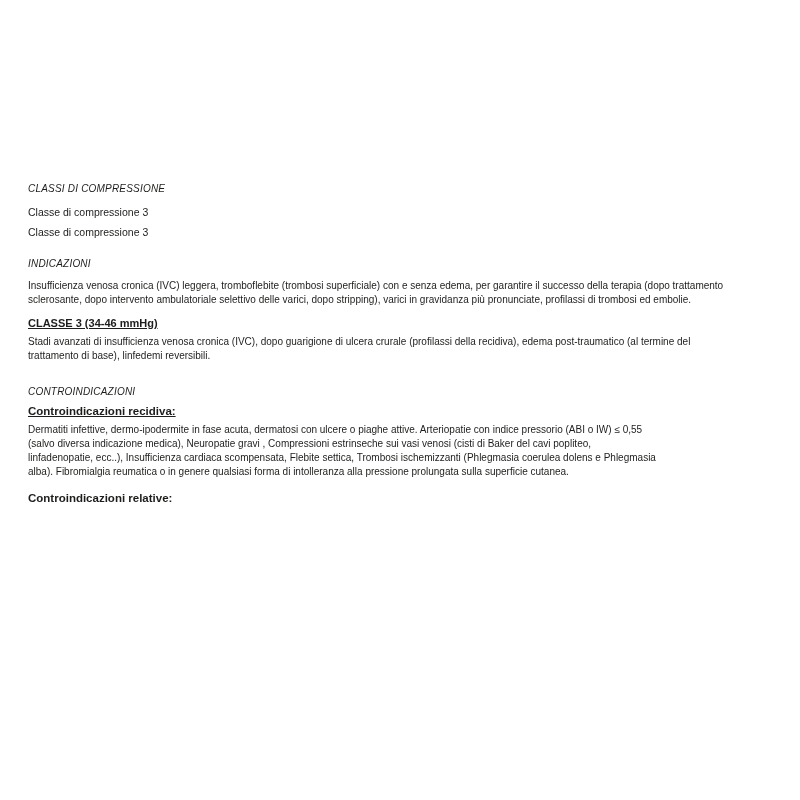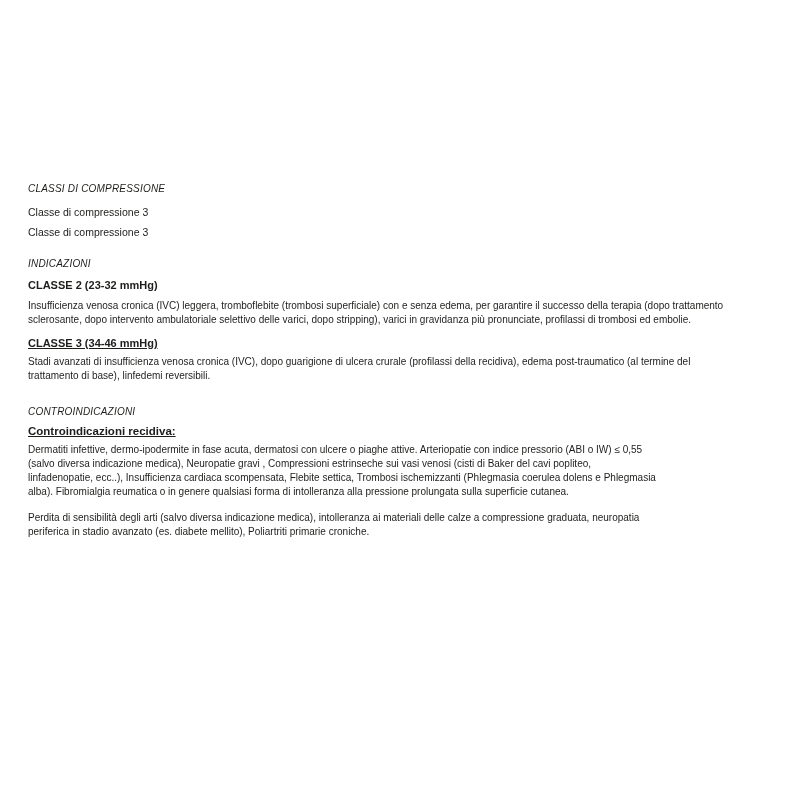--- a/index.html
+++ b/index.html
@@ -68,36 +68,34 @@
   <div class="section-label mb12">CLASSI DI COMPRESSIONE</div>
 
 
   <div class="body-line mb8">Classe di compressione 3</div>
 
 
   <div class="body-line mb28">Classe di compressione 3</div>
 
   <div class="section-label mb10">INDICAZIONI</div>
 
-  <div class="class-heading mb7">CLASSE 2 (23-32 mmHg)</div>
 
   <div class="para mb10">Insufficienza venosa cronica (IVC) leggera, tromboflebite (trombosi superficiale) con e senza edema, per garantire il successo della terapia (dopo trattamento
 sclerosante, dopo intervento ambulatoriale selettivo delle varici, dopo stripping), varici in gravidanza più pronunciate, profilassi di trombosi ed embolie.</div>
 
   <div class="class-heading mb5">CLASSE 3 (34-46 mmHg)</div>
 
   <div class="para mb27">Stadi avanzati di insufficienza venosa cronica (IVC), dopo guarigione di ulcera crurale (profilassi della recidiva), edema post-traumatico (al termine del
 trattamento di base), linfedemi reversibili.</div>
 
   <div class="section-label mb7">CONTROINDICAZIONI</div>
 
   <div class="sub-heading mb5">Controindicazioni recidiva:</div>
 
   <div class="para mb12">Dermatiti infettive, dermo-ipodermite in fase acuta, dermatosi con ulcere o piaghe attive. Arteriopatie con indice pressorio (ABI o IW) ≤ 0,55
 (salvo diversa indicazione medica), Neuropatie gravi , Compressioni estrinseche sui vasi venosi (cisti di Baker del cavi popliteo,
 linfadenopatie, ecc..), Insufficienza cardiaca scompensata, Flebite settica, Trombosi ischemizzanti (Phlegmasia coerulea dolens e Phlegmasia
 alba). Fibromialgia reumatica o in genere qualsiasi forma di intolleranza alla pressione prolungata sulla superficie cutanea.</div>
 
+  <div class="sub-heading mb8">Controindicazioni relative:</div>
 
-  <div class="para">Perdita di sensibilità degli arti (salvo diversa indicazione medica), intolleranza ai materiali delle calze a compressione graduata, neuropatia
-periferica in stadio avanzato (es. diabete mellito), Poliartriti primarie croniche.</div>
 
 </div>
 
 </body></html>

